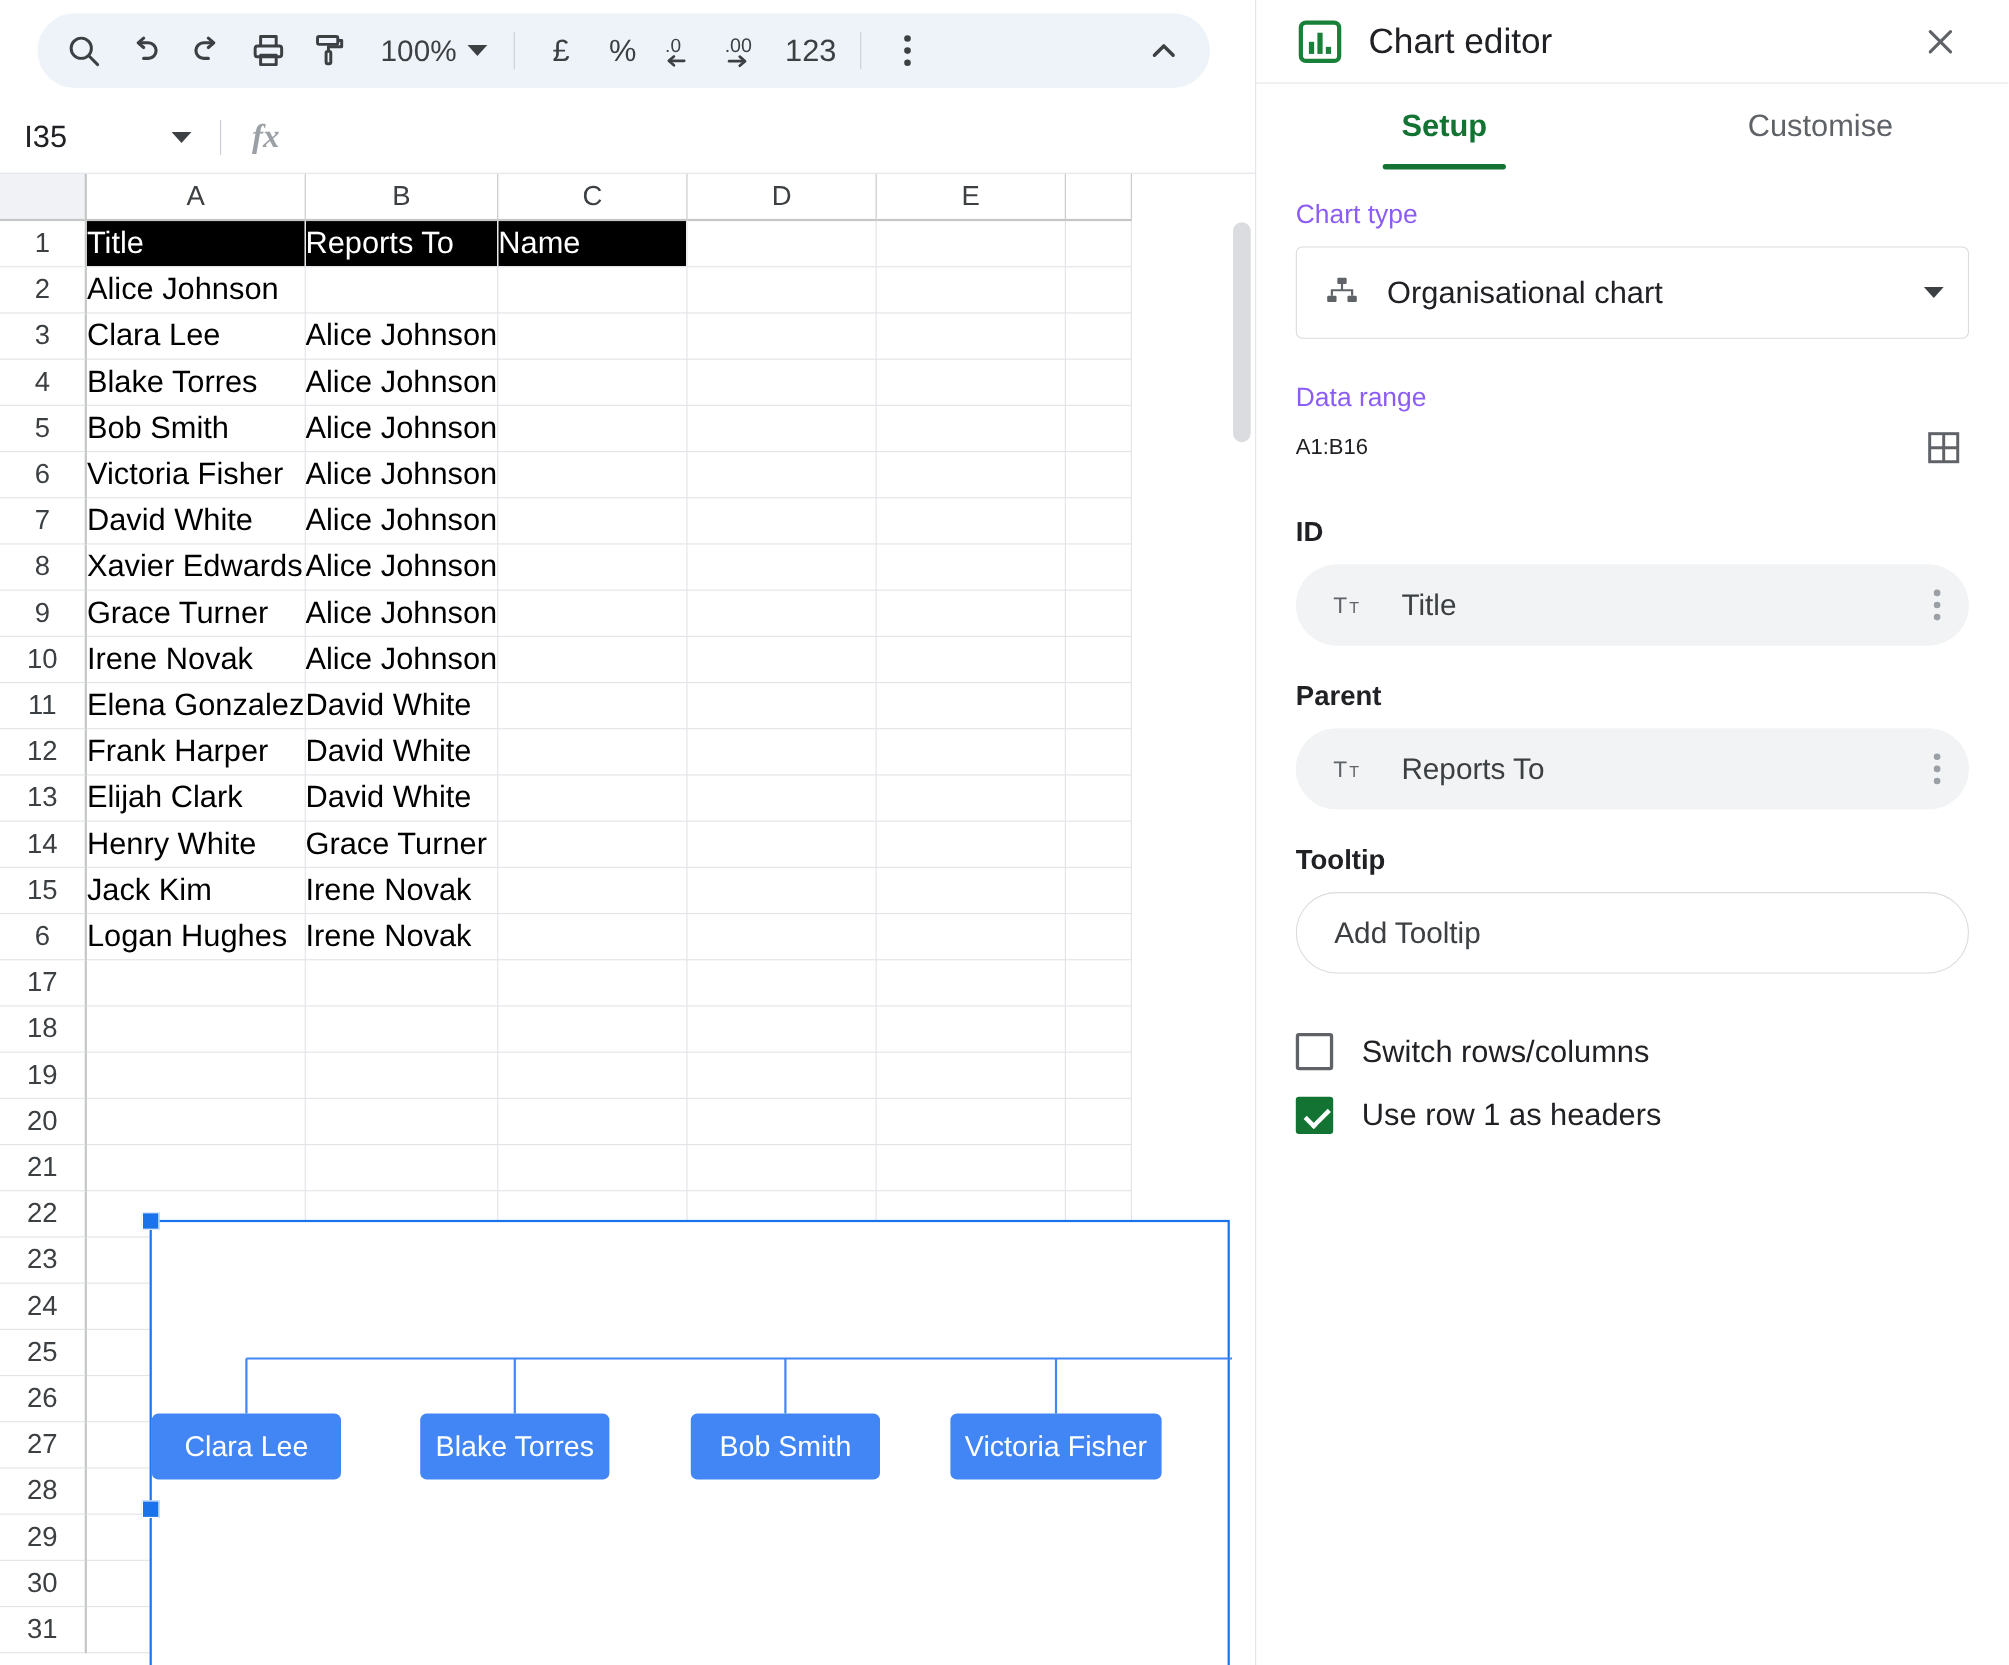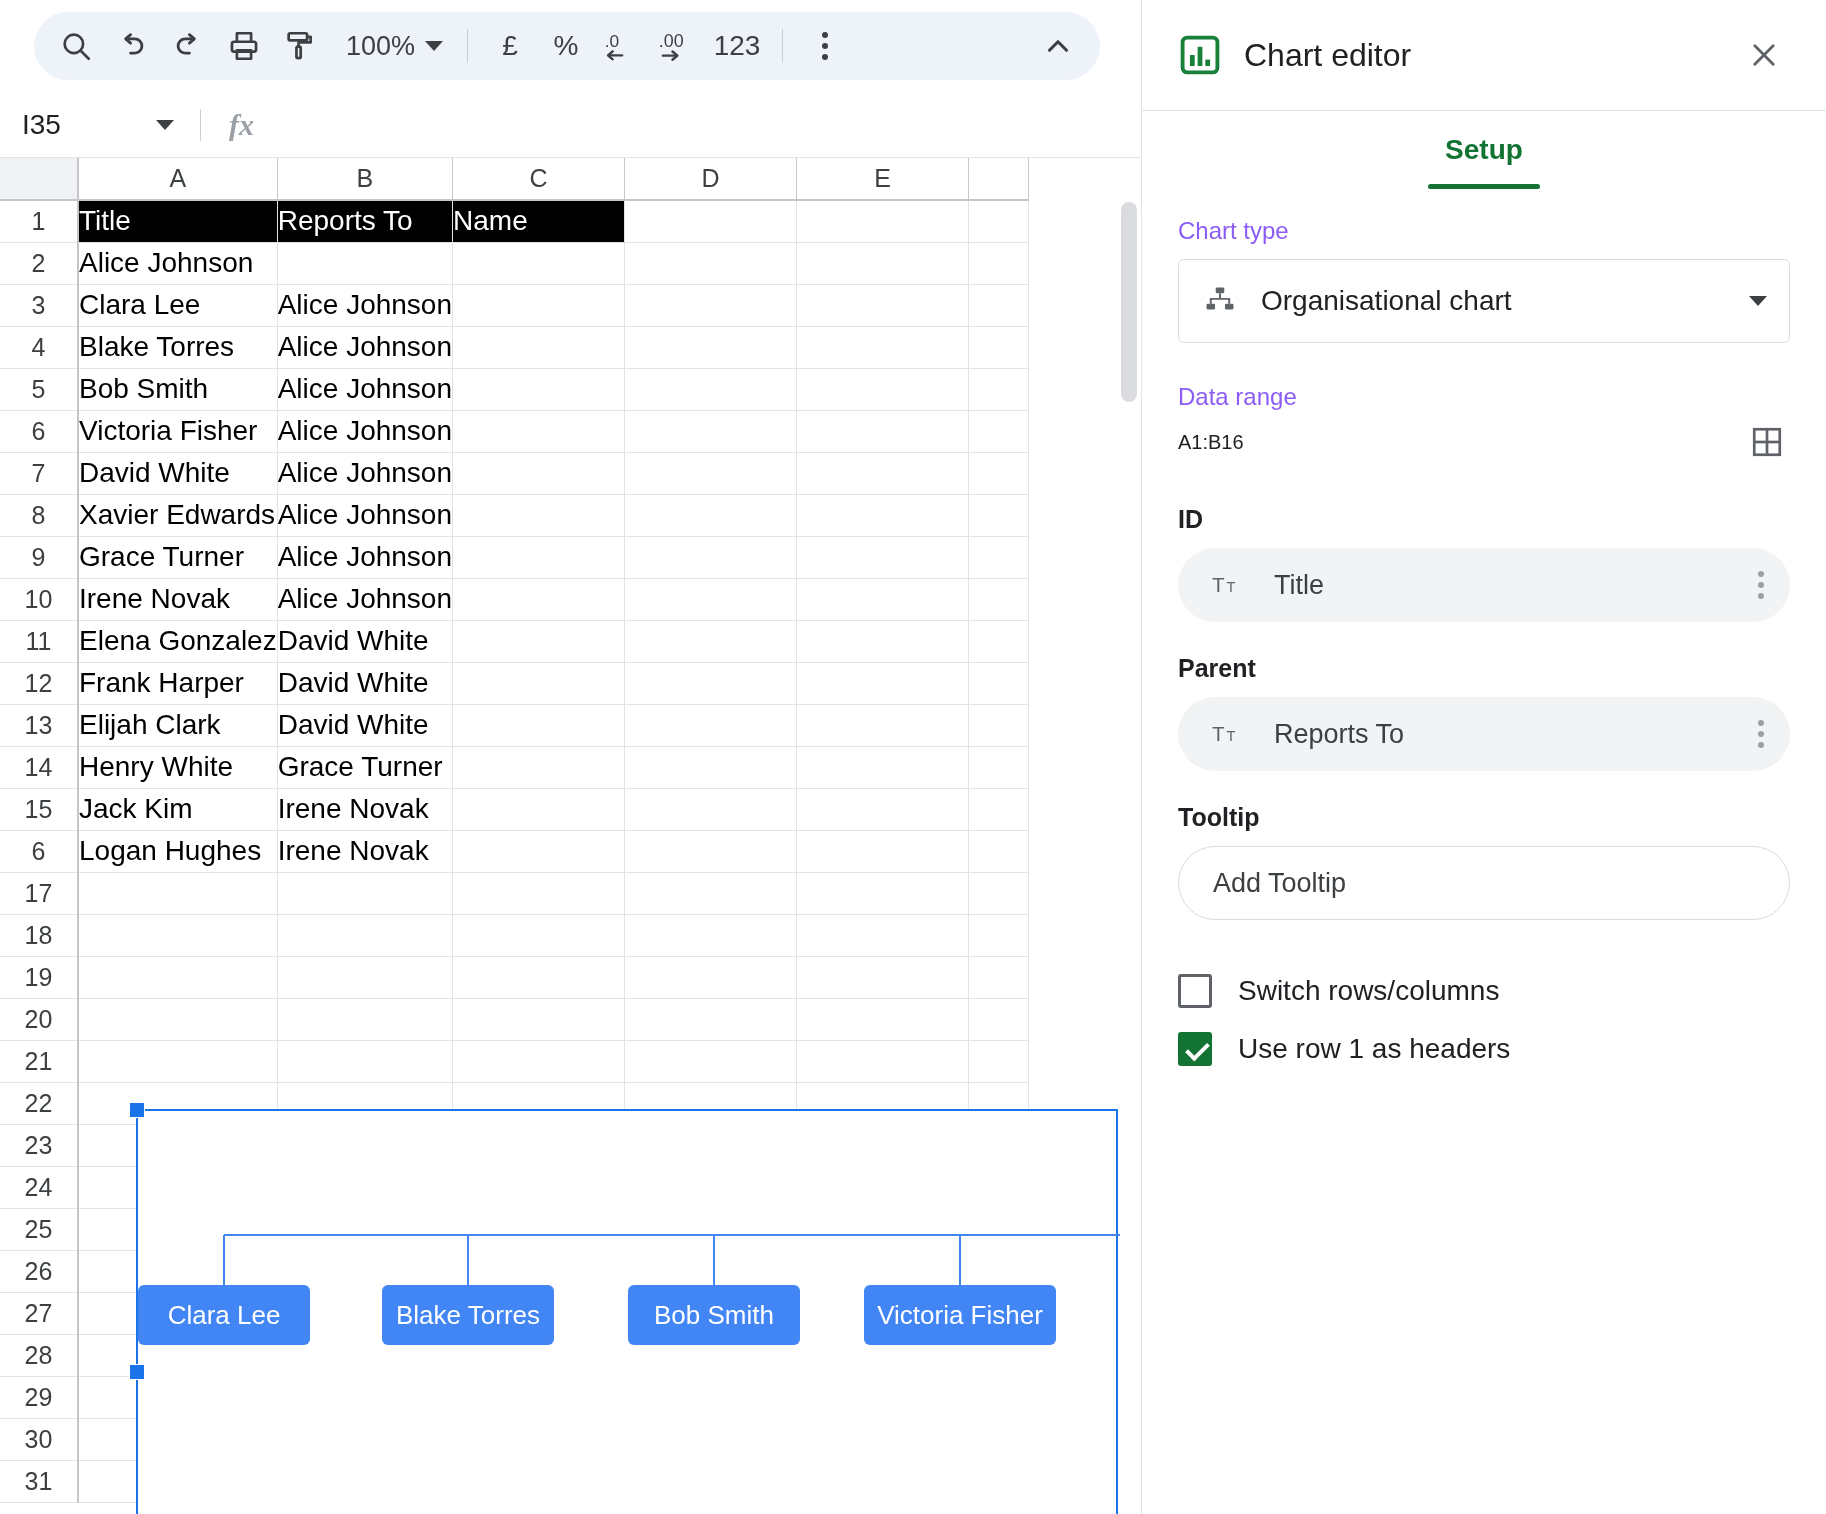--- a/index.html
+++ b/index.html
@@ -164,21 +164,21 @@
   }
 
   
   #editor {
     width: 685px; height: 1514px;
     background: #ffffff;
     border-left: 1px solid #e0e3e7;
     position: relative;
   }
   .ed-header {
-    height: 111px;
+    height: 76px;
     display: flex; align-items: center;
     padding: 0 40px 0 36px;
     border-bottom: 1px solid #e3e5e8;
   }
   .ed-icon { width: 44px; height: 44px; margin-right: 22px; flex: 0 0 auto; }
   .ed-title { font-size: 32px; color: #202124; flex: 1 1 auto; }
   .ed-close { width: 44px; height: 44px; color: #5f6368; display: flex; align-items: center; justify-content: center; }
 
   .ed-tabs { display: flex; height: 78px; }
   .ed-tab {
@@ -680,20 +680,21 @@
       <span class="ed-close">
         <svg width="34" height="34" viewBox="0 0 24 24" stroke="#5f6368" stroke-width="2" stroke-linecap="round">
           <line x1="5.5" y1="5.5" x2="18.5" y2="18.5"></line>
             <line x1="18.5" y1="5.5" x2="5.5" y2="18.5"></line>
         </svg>
       </span>
     </div>
 
     <div class="ed-tabs">
       <div class="ed-tab active">Setup</div>
+      <div class="ed-tab">Customise</div>
     </div>
 
     <div class="ed-body">
 
       <div class="field-label">Chart type</div>
       <div class="select-box">
         <span class="select-icon">
           <svg width="34" height="34" viewBox="0 0 24 24" fill="#5f6368">
             <rect x="9" y="2.5" width="6" height="4" rx="0.8"></rect>
             <rect x="2.5" y="14" width="6" height="4" rx="0.8"></rect>

